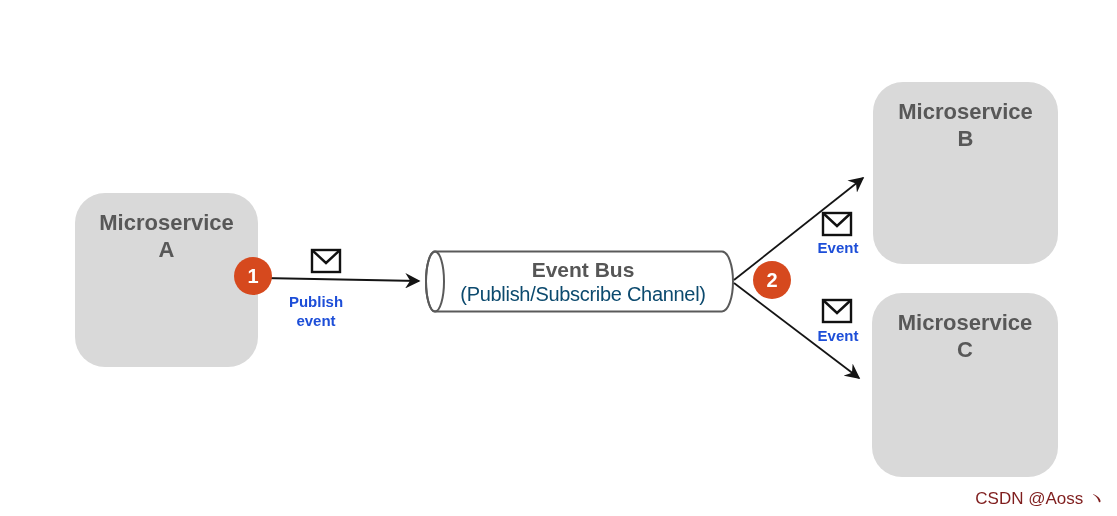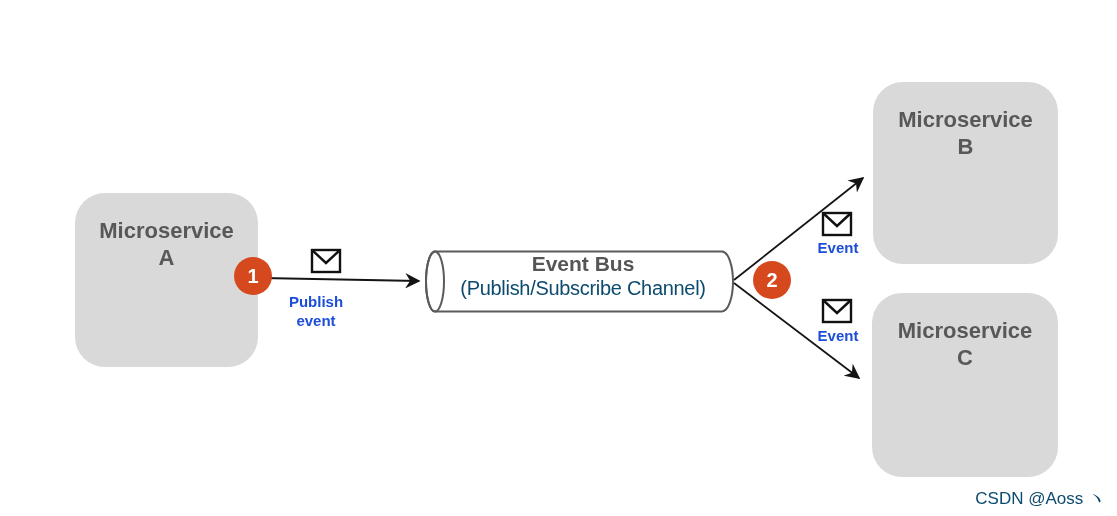--- a/index.html
+++ b/index.html
@@ -24,21 +24,21 @@
   .node {
     position: absolute;
     background: #d9d9d9;
     border-radius: 30px;
     box-sizing: border-box;
     text-align: center;
     color: #585858;
     font-weight: 700;
     font-size: 22px;
     line-height: 27px;
-    padding-top: 24px;
+    padding-top: 16px;
   }
   .node .nline { display: block; }
   .node-a { left: 75px;  top: 193px; width: 183px; height: 174px; }
   .node-b { left: 873px; top: 82px;  width: 185px; height: 182px; }
   .node-c { left: 872px; top: 293px; width: 186px; height: 184px; }
   .badge {
     position: absolute;
     width: 38px; height: 38px;
     border-radius: 50%;
     background: #d6491e;
@@ -50,20 +50,21 @@
   }
   .badge-1 { left: 234px; top: 257px; }
   .badge-2 { left: 753px; top: 261px; }
   .bus-label {
     position: absolute;
     left: 437px; top: 251px;
     width: 292px; height: 61px;
     display: flex;
     flex-direction: column;
     align-items: center;
+    justify-content: center;
     text-align: center;
   }
   .bus-title {
     color: #565656;
     font-weight: 700;
     font-size: 21px;
     line-height: 25px;
   }
   .bus-subtitle {
     color: #0c4a6e;
@@ -80,21 +81,21 @@
     font-weight: 700;
     font-size: 15px;
     line-height: 19px;
   }
   .label-publish { left: 270px; top: 292px; width: 92px; }
   .label-event-b { left: 800px; top: 238px; width: 76px; }
   .label-event-c { left: 800px; top: 326px; width: 76px; }
   .watermark {
     position: absolute;
     right: 12px; top: 487px;
-    color: #0c4a6e;
+    color: #7f1d1d;
     font-size: 17px;
     font-weight: 400;
   }
   svg .stroke-dark { stroke: #5a5a5a; }
 </style>
 </head>
 <body>
 
 <div class="canvas">
 

